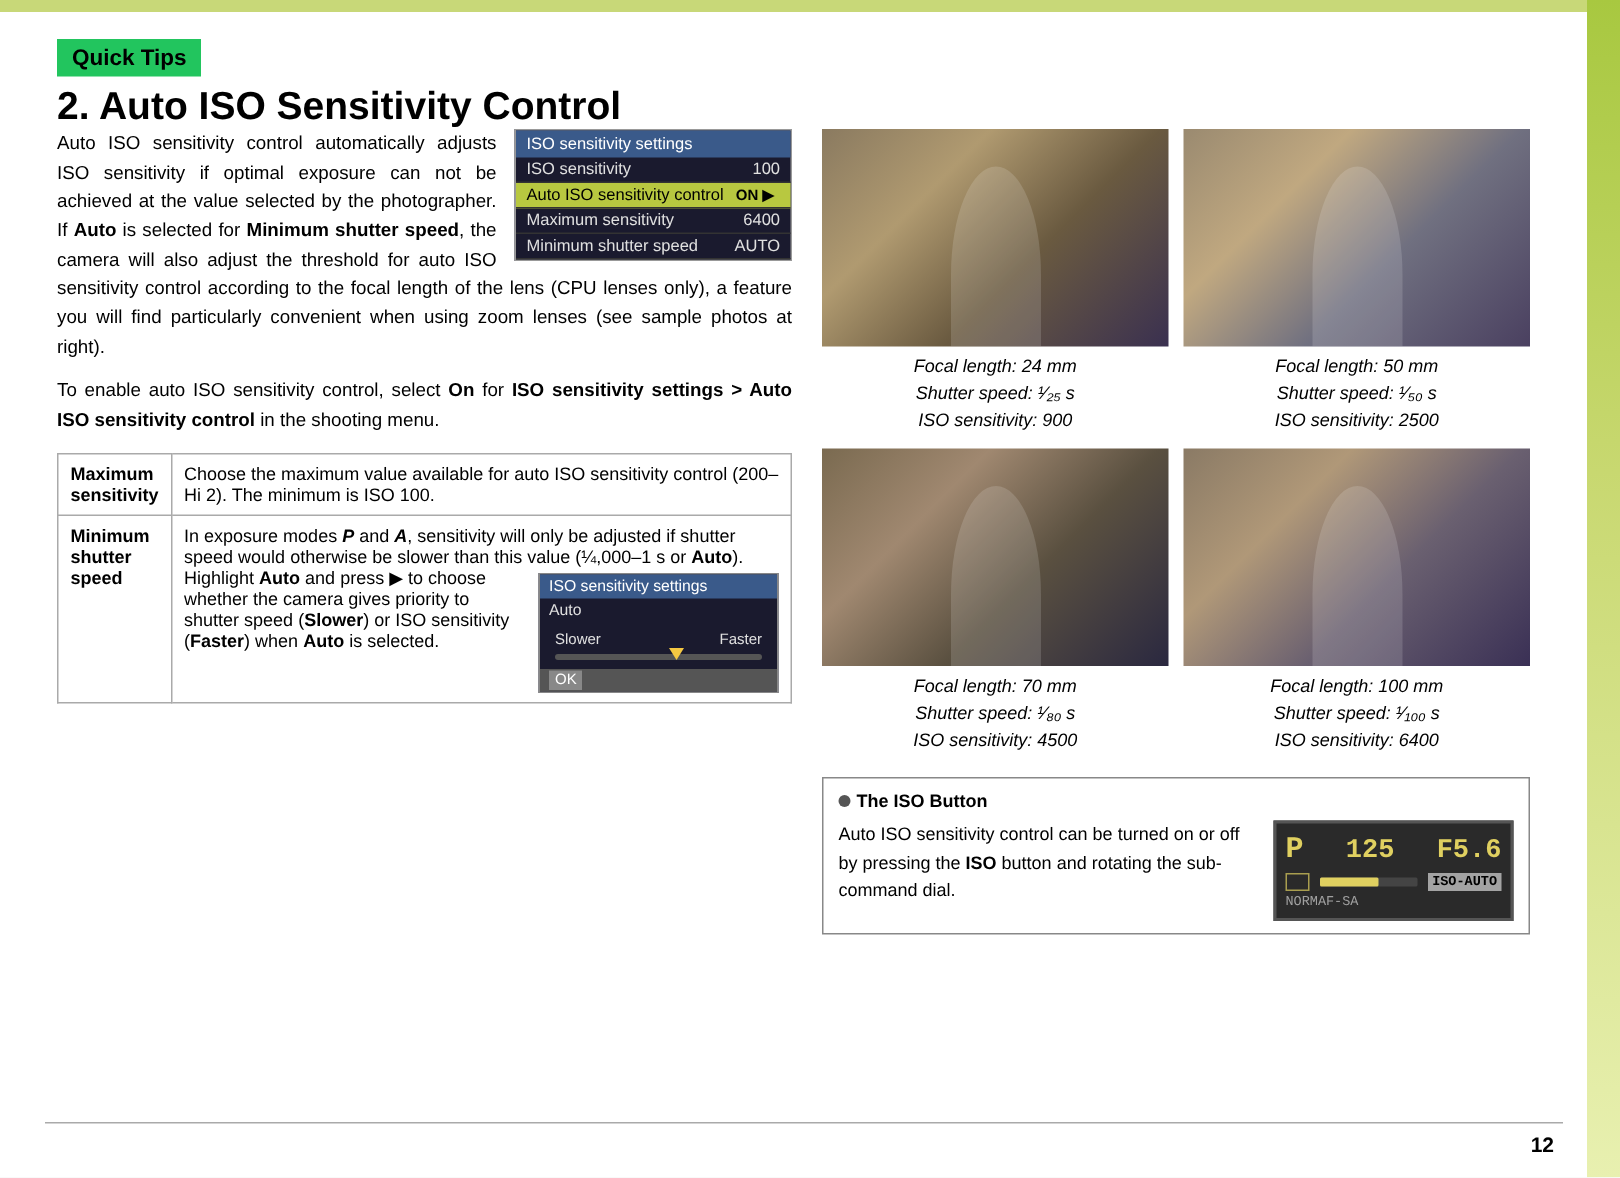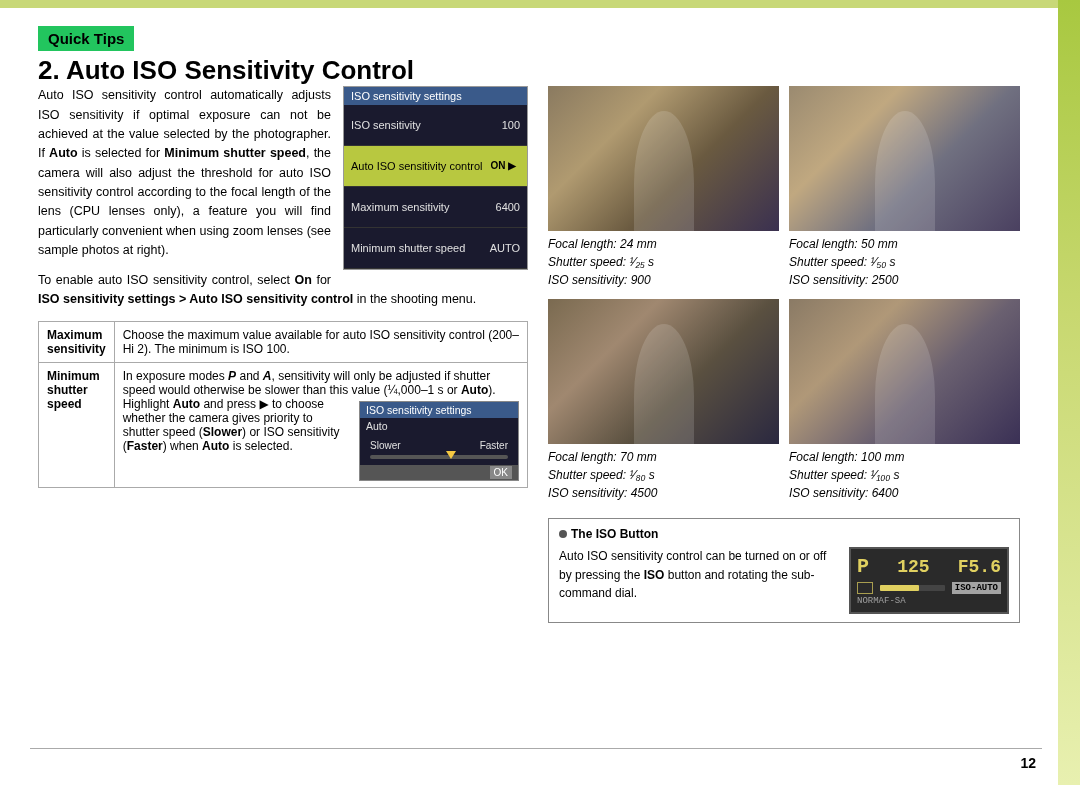--- a/index.html
+++ b/index.html
@@ -95,21 +95,21 @@
     }
     .camera-menu-header {
       background: #3a5a8a;
       color: #fff;
       padding: 3px 7px;
       font-size: 11px;
     }
     .camera-menu-row {
       display: flex;
       justify-content: space-between;
-      padding: 14px 7px;
+      padding: 2px 7px;
       color: #e0e0e0;
       border-bottom: 1px solid #333;
       font-size: 11px;
     }
     .camera-menu-row.highlighted {
       background: #b8c840;
       color: #000;
     }
     .camera-menu-row .on-badge {
       background: #b8c840;
@@ -180,34 +180,35 @@
       top: -4px;
       width: 0;
       height: 0;
       border-left: 5px solid transparent;
       border-right: 5px solid transparent;
       border-top: 8px solid #f5c842;
     }
     .ok-badge {
       background: #555;
       color: #fff;
-      text-align: right;
+      text-align: left;
       padding: 2px 6px;
       font-size: 10px;
     }
     .ok-badge span {
       background: #888;
       padding: 1px 4px;
     }
     
     .photos-grid {
       display: grid;
       grid-template-columns: 1fr 1fr;
       gap: 10px;
       margin-bottom: 8px;
+      text-align: center;
     }
     .photo-item {
       display: flex;
       flex-direction: column;
     }
     .photo-placeholder {
       width: 100%;
       height: 145px;
       background: #888;
       position: relative;

